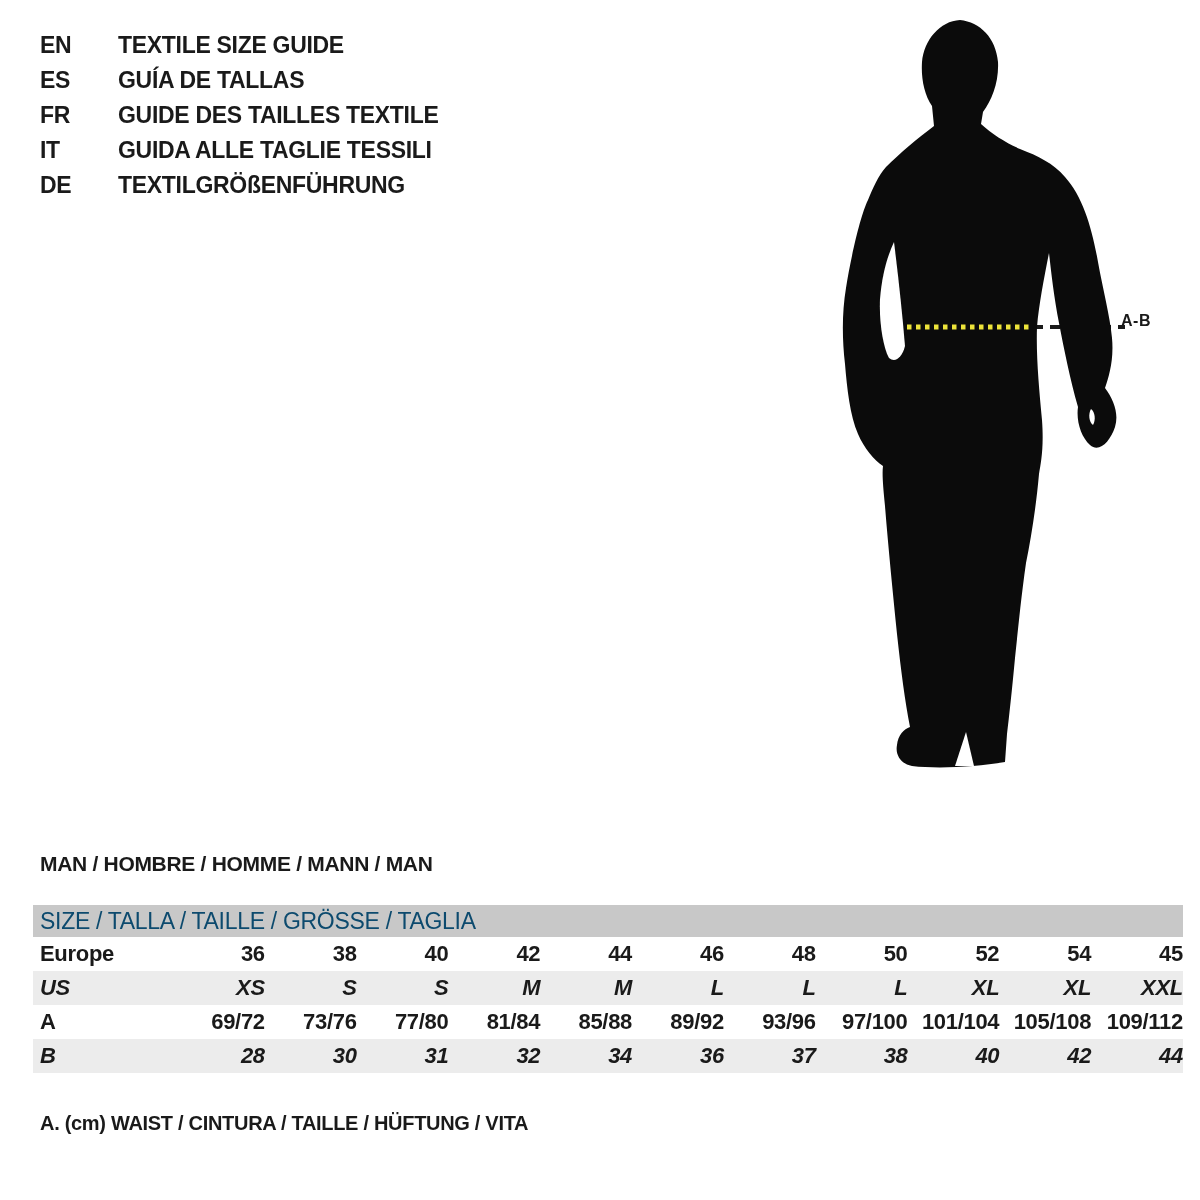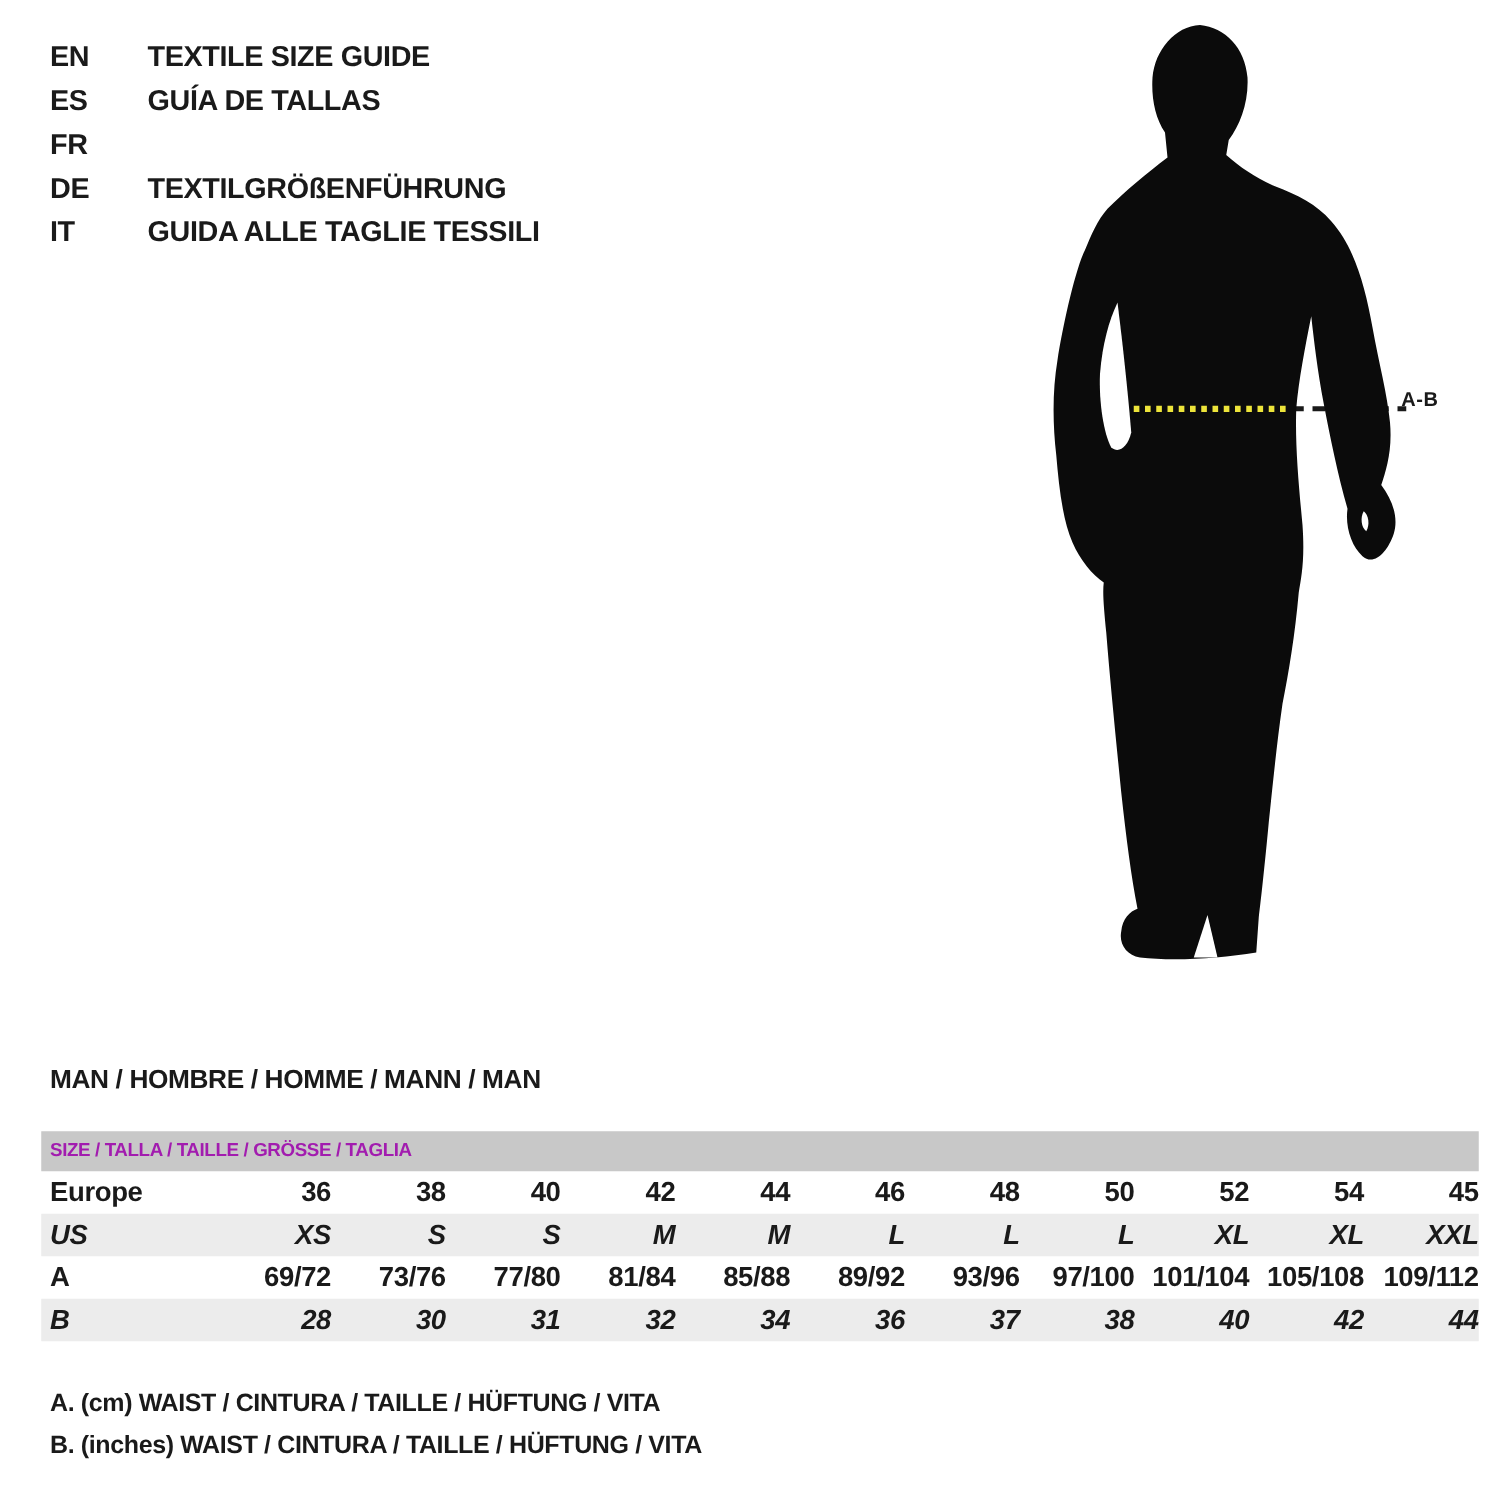--- a/index.html
+++ b/index.html
@@ -13,21 +13,21 @@
   .lang-code { width:78px; font-weight:bold; font-size:23px; letter-spacing:-0.3px; }
   .lang-title { font-weight:bold; font-size:23px; letter-spacing:-0.3px; white-space:nowrap; }
   
   .category-title { position:absolute; left:40px; top:220px; font-size:24px; font-weight:bold; letter-spacing:-0.5px; white-space:nowrap; }
   .section-title  { position:absolute; left:40px; top:852px; font-size:21px; font-weight:bold; letter-spacing:-0.3px; white-space:nowrap; }
   
   .figure-svg { position:absolute; left:840px; top:16px; }
   .measure-label { position:absolute; left:1121px; top:312px; font-size:16px; font-weight:bold; letter-spacing:0.5px; }
   
   .size-table { position:absolute; left:33px; top:905px; width:1150px; }
-  .thead { height:32px; background:#c8c8c8; font-size:15px; font-weight:bold; line-height:32px; padding-left:7px; color:#a21caf; letter-spacing:-0.3px; }
+  .thead { height:32px; background:#c8c8c8; font-size:23px; font-weight:normal; line-height:32px; padding-left:7px; color:#0c4a6e; letter-spacing:-0.3px; }
   .trow  { display:flex; height:34px; align-items:center; font-size:22px; font-weight:bold; letter-spacing:-0.3px; }
   .trow.alt { background:#ececec;font-style:italic; }
   .tlabel { width:140px; padding-left:7px; box-sizing:border-box; }
   .tcell  { flex:1; text-align:right; }
   
   .footnotes { position:absolute; left:40px; top:1107px; font-size:20px; font-weight:bold; line-height:33px; letter-spacing:-0.3px; }
   .footnotes div { white-space:nowrap; }
 </style>
 </head>
 <body>
@@ -38,28 +38,29 @@
     <div class="lang-row">
       <span class="lang-code">EN</span>
       <span class="lang-title">TEXTILE SIZE GUIDE</span>
     </div>
     <div class="lang-row">
       <span class="lang-code">ES</span>
       <span class="lang-title">GUÍA DE TALLAS</span>
     </div>
     <div class="lang-row">
       <span class="lang-code">FR</span>
+      <span class="lang-title">GUIDE DES TAILLES TEXTILE</span>
+    </div>
+    <div class="lang-row">
+      <span class="lang-code">IT</span>
+      <span class="lang-title">GUIDA ALLE TAGLIE TESSILI</span>
     </div>
     <div class="lang-row">
       <span class="lang-code">DE</span>
       <span class="lang-title">TEXTILGRÖßENFÜHRUNG</span>
-    </div>
-    <div class="lang-row">
-      <span class="lang-code">IT</span>
-      <span class="lang-title">GUIDA ALLE TAGLIE TESSILI</span>
     </div>
   </div>
 
 
   <svg class="figure-svg" width="330" height="760" viewBox="0 0 330 760" aria-hidden="true">
 
     <line x1="193" y1="311" x2="285" y2="311" stroke-width="4" stroke-dasharray="10 7" stroke="#1a1a1a"></line>
 
     <path d="M 120,4
              C 140,6 156,22 158,46
@@ -169,16 +170,15 @@
       <div class="tcell">37</div>
       <div class="tcell">38</div>
       <div class="tcell">40</div>
       <div class="tcell">42</div>
       <div class="tcell">44</div>
     </div>
   </div>
 
   <div class="footnotes">
     <div>A. (cm) WAIST / CINTURA / TAILLE / HÜFTUNG / VITA</div>
-    <div>B. (inches) WAIST / CINTURA / TAILLE / HÜFTUNG / VITA</div>
   </div>
 
 </div>
 
 </body></html>

